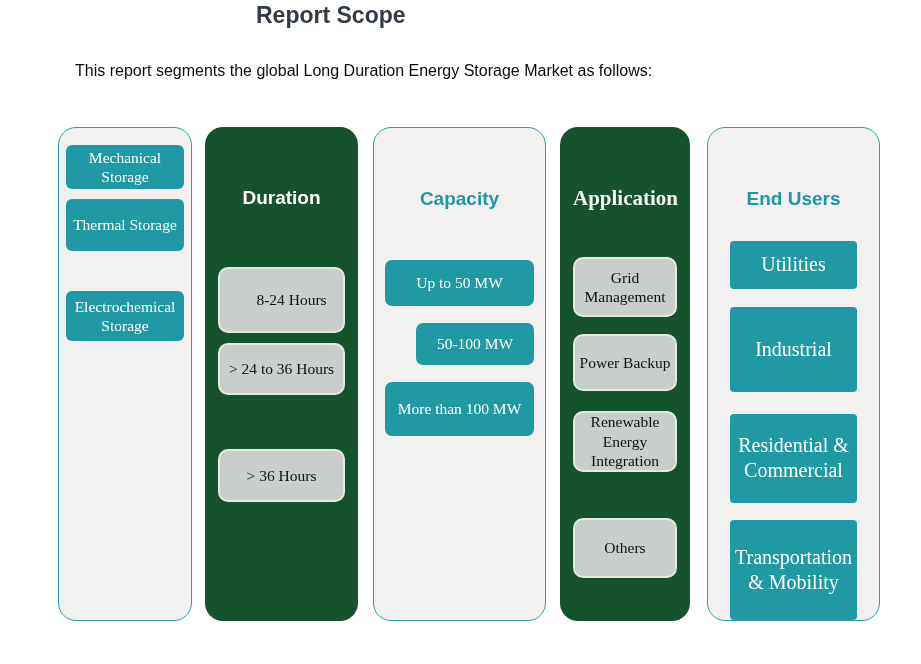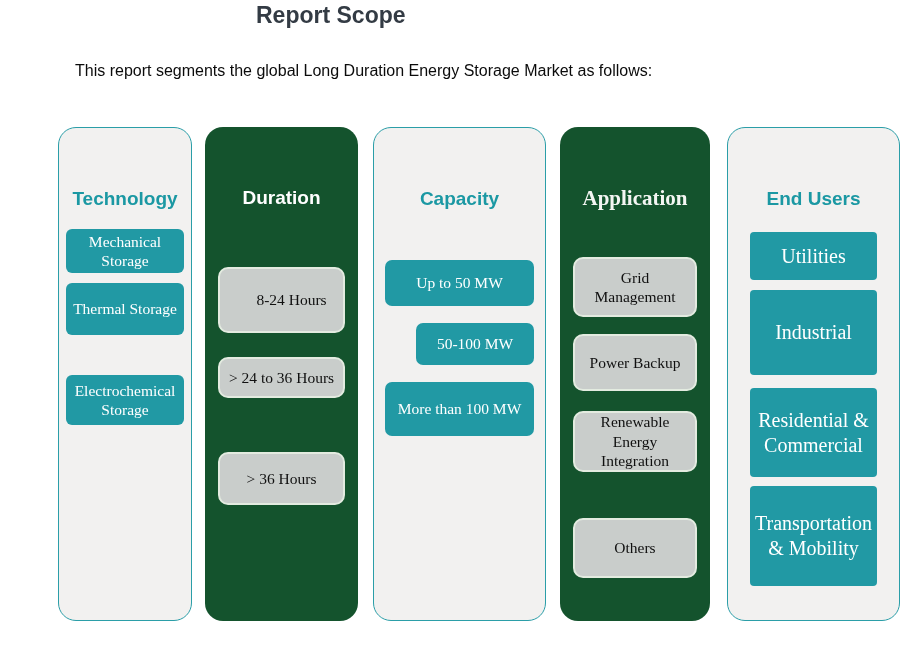--- a/index.html
+++ b/index.html
@@ -28,22 +28,22 @@
     border-radius: 18px;
     box-sizing: border-box;
     text-align: center;
     display: flex; flex-direction: column;
   }
   .col.light { background: #F2F1F0; border: 1px solid #2B9EA8; }
   .col.dark  { background: #14532d; }
   .c1 { width: 134px; padding: 0 7px; }
   .c2 { width: 153px; margin-left: 13px; padding: 0 13px; }
   .c3 { width: 173px; margin-left: 15px; padding: 0 11px; }
-  .c4 { width: 150px; margin-left: 14px; padding: 0 13px; }
-  .c5 { width: 173px; margin-left: 17px; padding: 0 22px; }
+  .c4 { width: 130px; margin-left: 14px; padding: 0 13px; }
+  .c5 { width: 173px; margin-left: 17px; padding: 0 22px; justify-content: space-between; }
   .col-header {
     margin-top: 58px;
     font-size: 19px; font-weight: bold;
     line-height: 26px;
     flex: 0 0 auto;
   }
   .light .col-header { color: #1B98A3; }
   .c2 .col-header { color: #ffffff; }
   .c4 .col-header {
     color: #F4F6F3;
@@ -70,21 +70,21 @@
     border-radius: 10px;
   }
   .break-word { word-break: break-all; }
   
   .c1 .i1 { margin-top: 17px; height: 44px; }
   .c1 .i2 { margin-top: 10px; height: 52px; }
   .c1 .i3 { margin-top: 40px; height: 50px; }
   .c1 .i4 { margin-top: 45px; height: 48px; }
 
   .c2 .i1 { margin-top: 56px; height: 66px; padding-left: 24px; }
-  .c2 .i2 { margin-top: 24px; height: 41px; }
+  .c2 .i2 { margin-top: 10px; height: 52px; }
   .c2 .i3 { margin-top: 54px; height: 53px; }
 
   .c3 .i1 { margin-top: 48px; height: 46px; }
   .c3 .i2 { margin-top: 17px; height: 42px; margin-left: 31px; }
   .c3 .i3 { margin-top: 17px; height: 54px; }
 
   .c4 .i1 { margin-top: 46px; height: 60px; }
   .c4 .i2 { margin-top: 17px; height: 57px; }
   .c4 .i3 { margin-top: 20px; height: 61px; }
   .c4 .i4 { margin-top: 46px; height: 60px; }
@@ -96,21 +96,20 @@
 </style>
 </head>
 <body>
 
 <div class="page-title">Report Scope</div>
 <div class="page-subtitle">This report segments the global Long Duration Energy Storage Market as follows:</div>
 
 <div class="columns">
 
   <div class="col light c1">
-    <div class="col-header">Technology</div>
     <div class="item teal-item i1">Mechanical Storage</div>
     <div class="item teal-item i2">Thermal Storage</div>
     <div class="item teal-item i3 break-word">Electrochemical Storage</div>
   </div>
 
   <div class="col dark c2">
     <div class="col-header">Duration</div>
     <div class="item gray-item i1">8-24 Hours</div>
     <div class="item gray-item i2">&gt; 24 to 36 Hours</div>
     <div class="item gray-item i3">&gt; 36 Hours</div>

